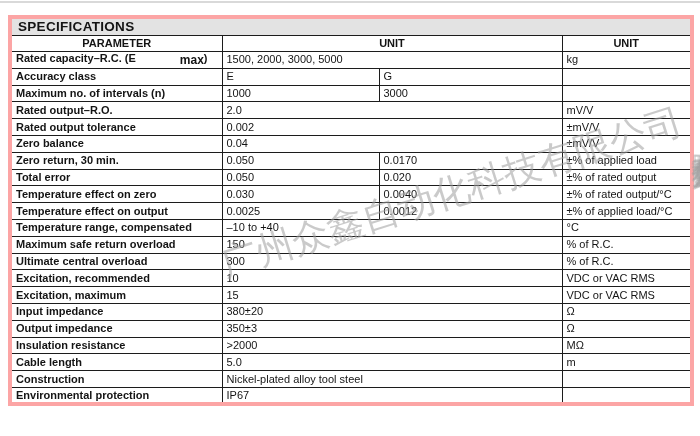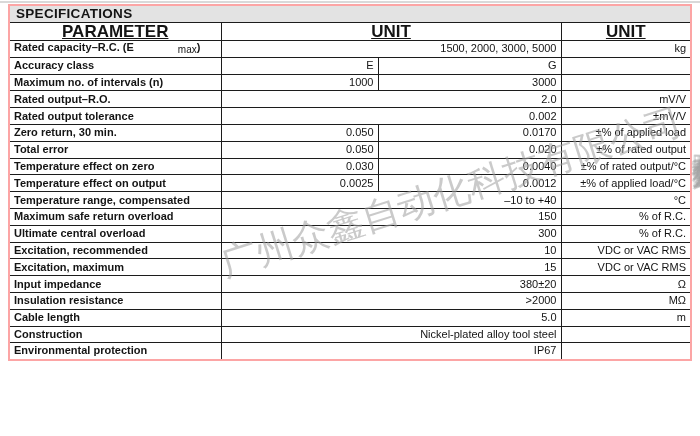--- a/index.html
+++ b/index.html
@@ -7,40 +7,40 @@
     position:relative; width:700px; height:436px;
     background:#ffffff; overflow:hidden;
     font-family:"Liberation Sans", sans-serif;
     color:#141414;
   }
   .top-strip {
     position:absolute; top:1px; left:0; width:700px; height:2px;
     background:#d9d9d9;
   }
   table.spec {
-    position:absolute; left:8px; top:4px;
+    position:absolute; left:8px; top:15px;
     width:682px; border-collapse:collapse; table-layout:fixed;
-    border:2px solid #fca5a5;
+    border:4px solid #fca5a5;
   }
   table.spec td {
     border:1.5px solid #1c1c1c;
     font-size:11px; line-height:1; vertical-align:middle;
     padding:0 4px; overflow:hidden; white-space:nowrap;
   }
   tr.title-row td {
     background:#e3e3e3; font-weight:bold; font-size:13.5px;
     letter-spacing:0.3px; height:16px; padding-left:6px;
   }
   tr.header-row td {
-    font-weight:bold; text-align:center; font-size:17px; height:15px;text-decoration:underline;
+    font-weight:bold; text-align:center; font-size:11px; height:15px;
   }
   tbody tr { height:16.8px; }
   td.param { font-weight:bold; text-align:left; }
-  td.val, td.unit { text-align:right; padding:0 2px; }
-  .sub { font-size:10px; font-weight:normal; vertical-align:-2px; letter-spacing:0;padding-left:44px; }
+  td.val, td.unit { text-align:left; padding:0 2px; }
+  .sub { font-size:12px; font-weight:bold; vertical-align:-2px; letter-spacing:0;padding-left:44px; }
   .watermark {
     position:absolute; left:222px; top:240px;
     font-size:37px; letter-spacing:0;
     color:rgba(158,158,158,0.55);
     transform:rotate(-17.5deg); transform-origin:0 50%;
     white-space:nowrap; pointer-events:none; z-index:5;
   }
   .watermark-fragment {
     position:absolute; left:686px; top:128px;
     writing-mode:vertical-rl;
@@ -93,20 +93,25 @@
           <td class="param"><span>Rated output–R.O.</span></td>
           <td class="val" colspan="2">2.0</td>
           <td class="unit">mV/V</td>
         </tr>
         <tr>
           <td class="param"><span>Rated output tolerance</span></td>
           <td class="val" colspan="2">0.002</td>
           <td class="unit">±mV/V</td>
         </tr>
         <tr>
+          <td class="param"><span>Zero balance</span></td>
+          <td class="val" colspan="2">0.04</td>
+          <td class="unit">±mV/V</td>
+        </tr>
+        <tr>
           <td class="param"><span>Zero return, 30 min.</span></td>
           <td class="val">0.050</td>
           <td class="val">0.0170</td>
           <td class="unit">±% of applied load</td>
         </tr>
         <tr>
           <td class="param"><span>Total error</span></td>
           <td class="val">0.050</td>
           <td class="val">0.020</td>
           <td class="unit">±% of rated output</td>
@@ -147,20 +152,25 @@
           <td class="param"><span>Excitation, maximum</span></td>
           <td class="val" colspan="2">15</td>
           <td class="unit">VDC or VAC RMS</td>
         </tr>
         <tr>
           <td class="param"><span>Input impedance</span></td>
           <td class="val" colspan="2">380±20</td>
           <td class="unit">Ω</td>
         </tr>
         <tr>
+          <td class="param"><span>Output impedance</span></td>
+          <td class="val" colspan="2">350±3</td>
+          <td class="unit">Ω</td>
+        </tr>
+        <tr>
           <td class="param"><span>Insulation resistance</span></td>
           <td class="val" colspan="2">&gt;2000</td>
           <td class="unit">MΩ</td>
         </tr>
         <tr>
           <td class="param"><span>Cable length</span></td>
           <td class="val" colspan="2">5.0</td>
           <td class="unit">m</td>
         </tr>
         <tr>

